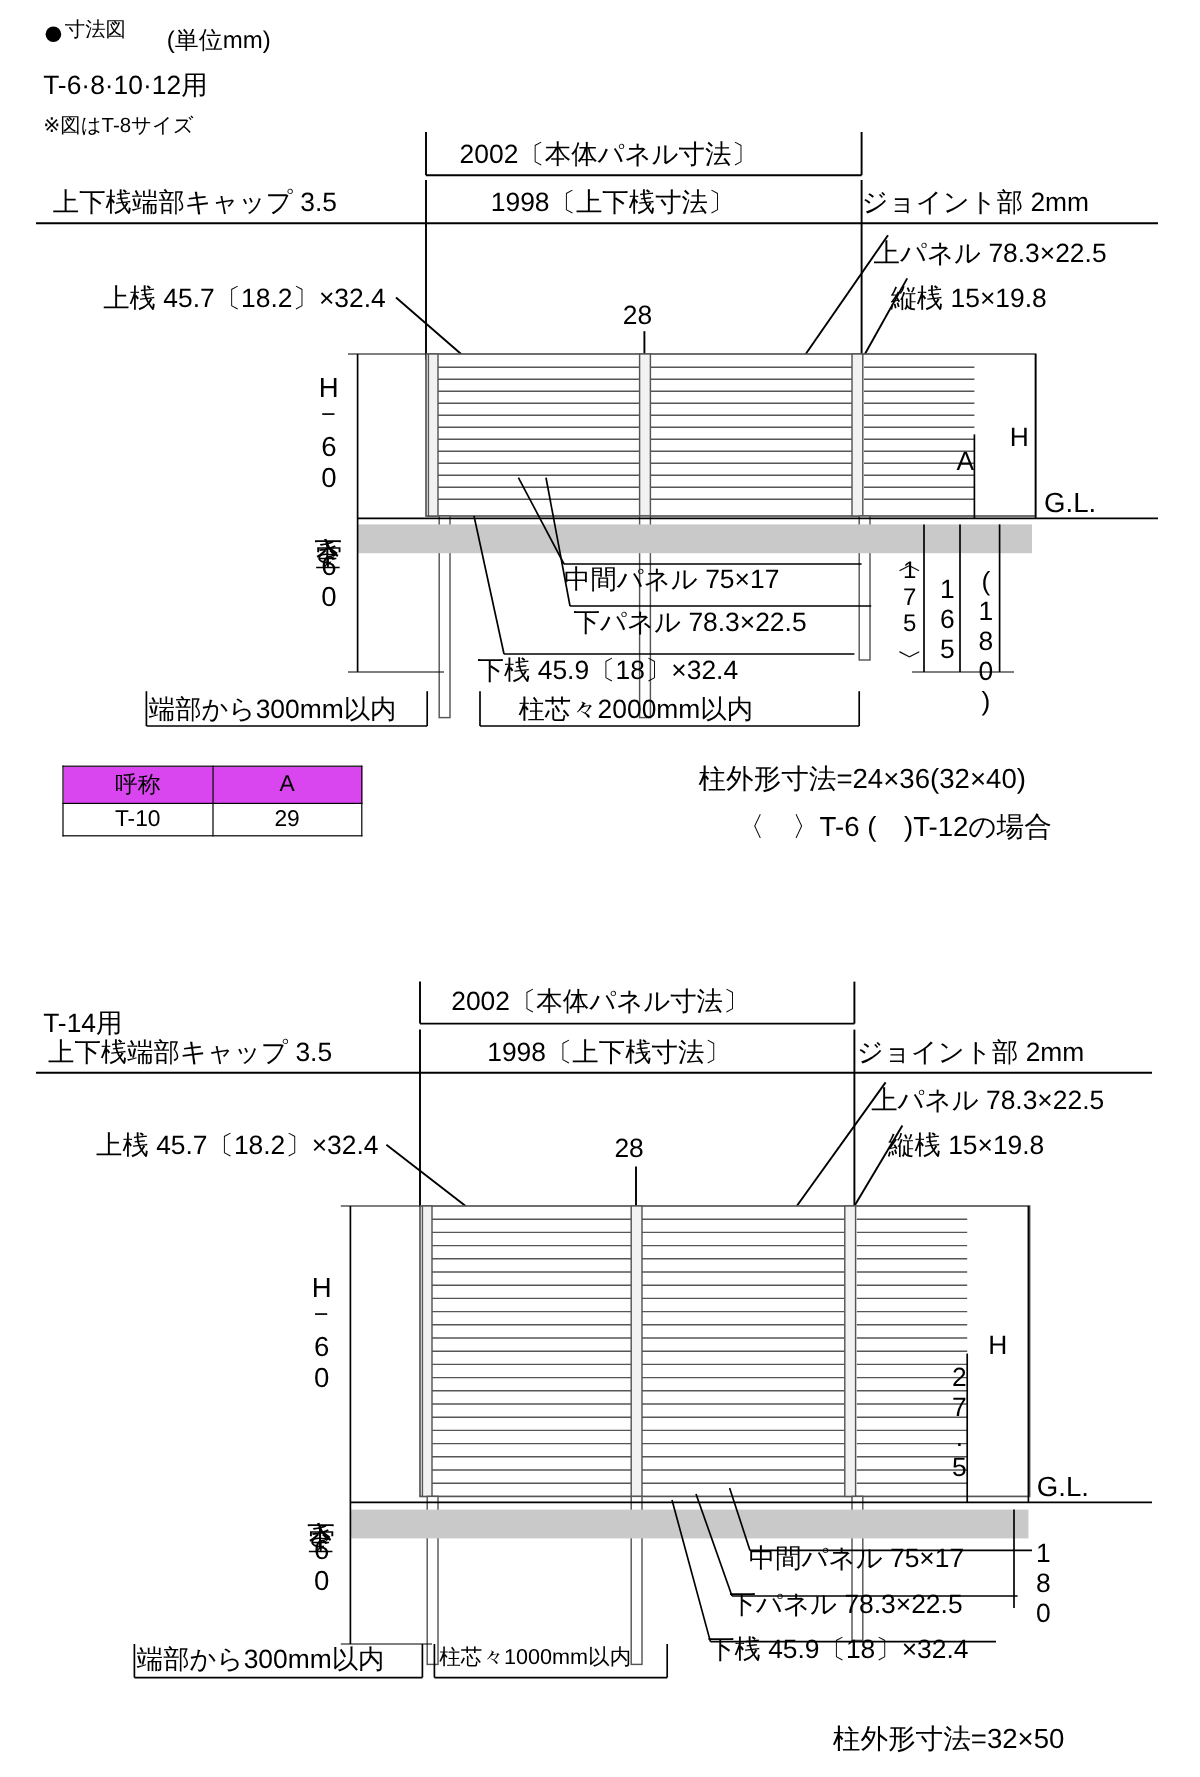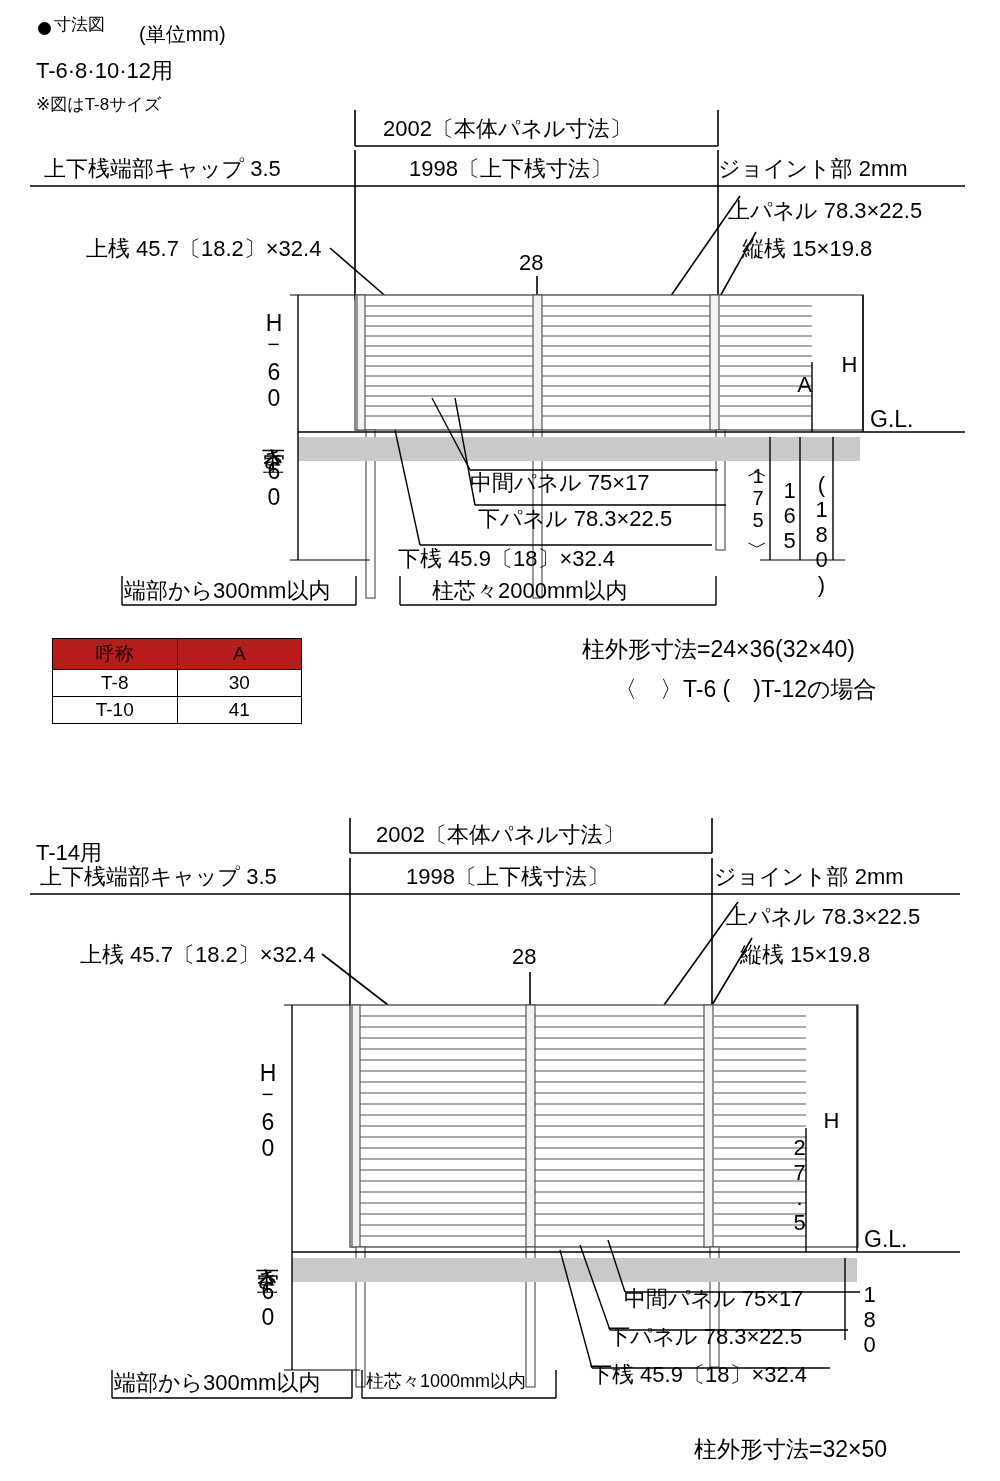--- a/index.html
+++ b/index.html
@@ -7,21 +7,21 @@
     width:1000px;height:1481px;position:relative;background:#ffffff;
     font-family:"Liberation Sans","DejaVu Sans",sans-serif;
     color:#000;overflow:hidden;
   }
   .txt{position:absolute;white-space:nowrap;line-height:1;}
   .bullet{position:absolute;width:13px;height:13px;border-radius:50%;background:#000;}
   .gray{position:absolute;background:#c9c9c9;}
   
   table.spec{position:absolute;border-collapse:collapse;font-size:19px;}
   table.spec th,table.spec td{border:1px solid #000;text-align:center;padding:2px 0;}
-  table.spec th{background:#b91c1c;font-weight:normal;}
+  table.spec th{background:#d946ef;font-weight:normal;}
   .vert{writing-mode:vertical-rl;text-orientation:upright;}
   svg{position:absolute;left:0;top:0;overflow:visible;}
 </style>
 </head>
 <body>
 
 <div class="bullet" style="left:38px;top:22px;"></div>
 <div class="txt" style="left:54px;top:16px;font-size:17px;">寸法図</div>
 <div class="txt" style="left:139px;top:24px;font-size:20px;">(単位mm)</div>
 <div class="txt" style="left:36px;top:60px;font-size:22px;text-align:right;">T-6·8·10·12用</div>
@@ -150,26 +150,22 @@
 
 <table class="spec" style="left:52px;top:638px;width:250px;">
   <thead>
     <tr>
       <th style="width:125px;">呼称</th>
       <th style="width:125px;">A</th>
     </tr>
   </thead>
   <tbody>
     <tr>
-      <td>T-8</td>
-      <td>30</td>
-    </tr>
-    <tr>
       <td>T-10</td>
-      <td>41</td>
+      <td>29</td>
     </tr>
   </tbody>
 </table>
 
 <div class="txt" style="left:36px;top:822px;font-size:22px;margin-top:20px;">T-14用</div>
 
 <div class="txt" style="left:376px;top:824px;font-size:22px;">2002〔本体パネル寸法〕</div>
 <div class="txt" style="left:406px;top:866px;font-size:22px;">1998〔上下桟寸法〕</div>
 <div class="txt" style="left:40px;top:866px;font-size:22px;">上下桟端部キャップ 3.5</div>
 <div class="txt" style="left:714px;top:866px;font-size:22px;">ジョイント部 2mm</div>

